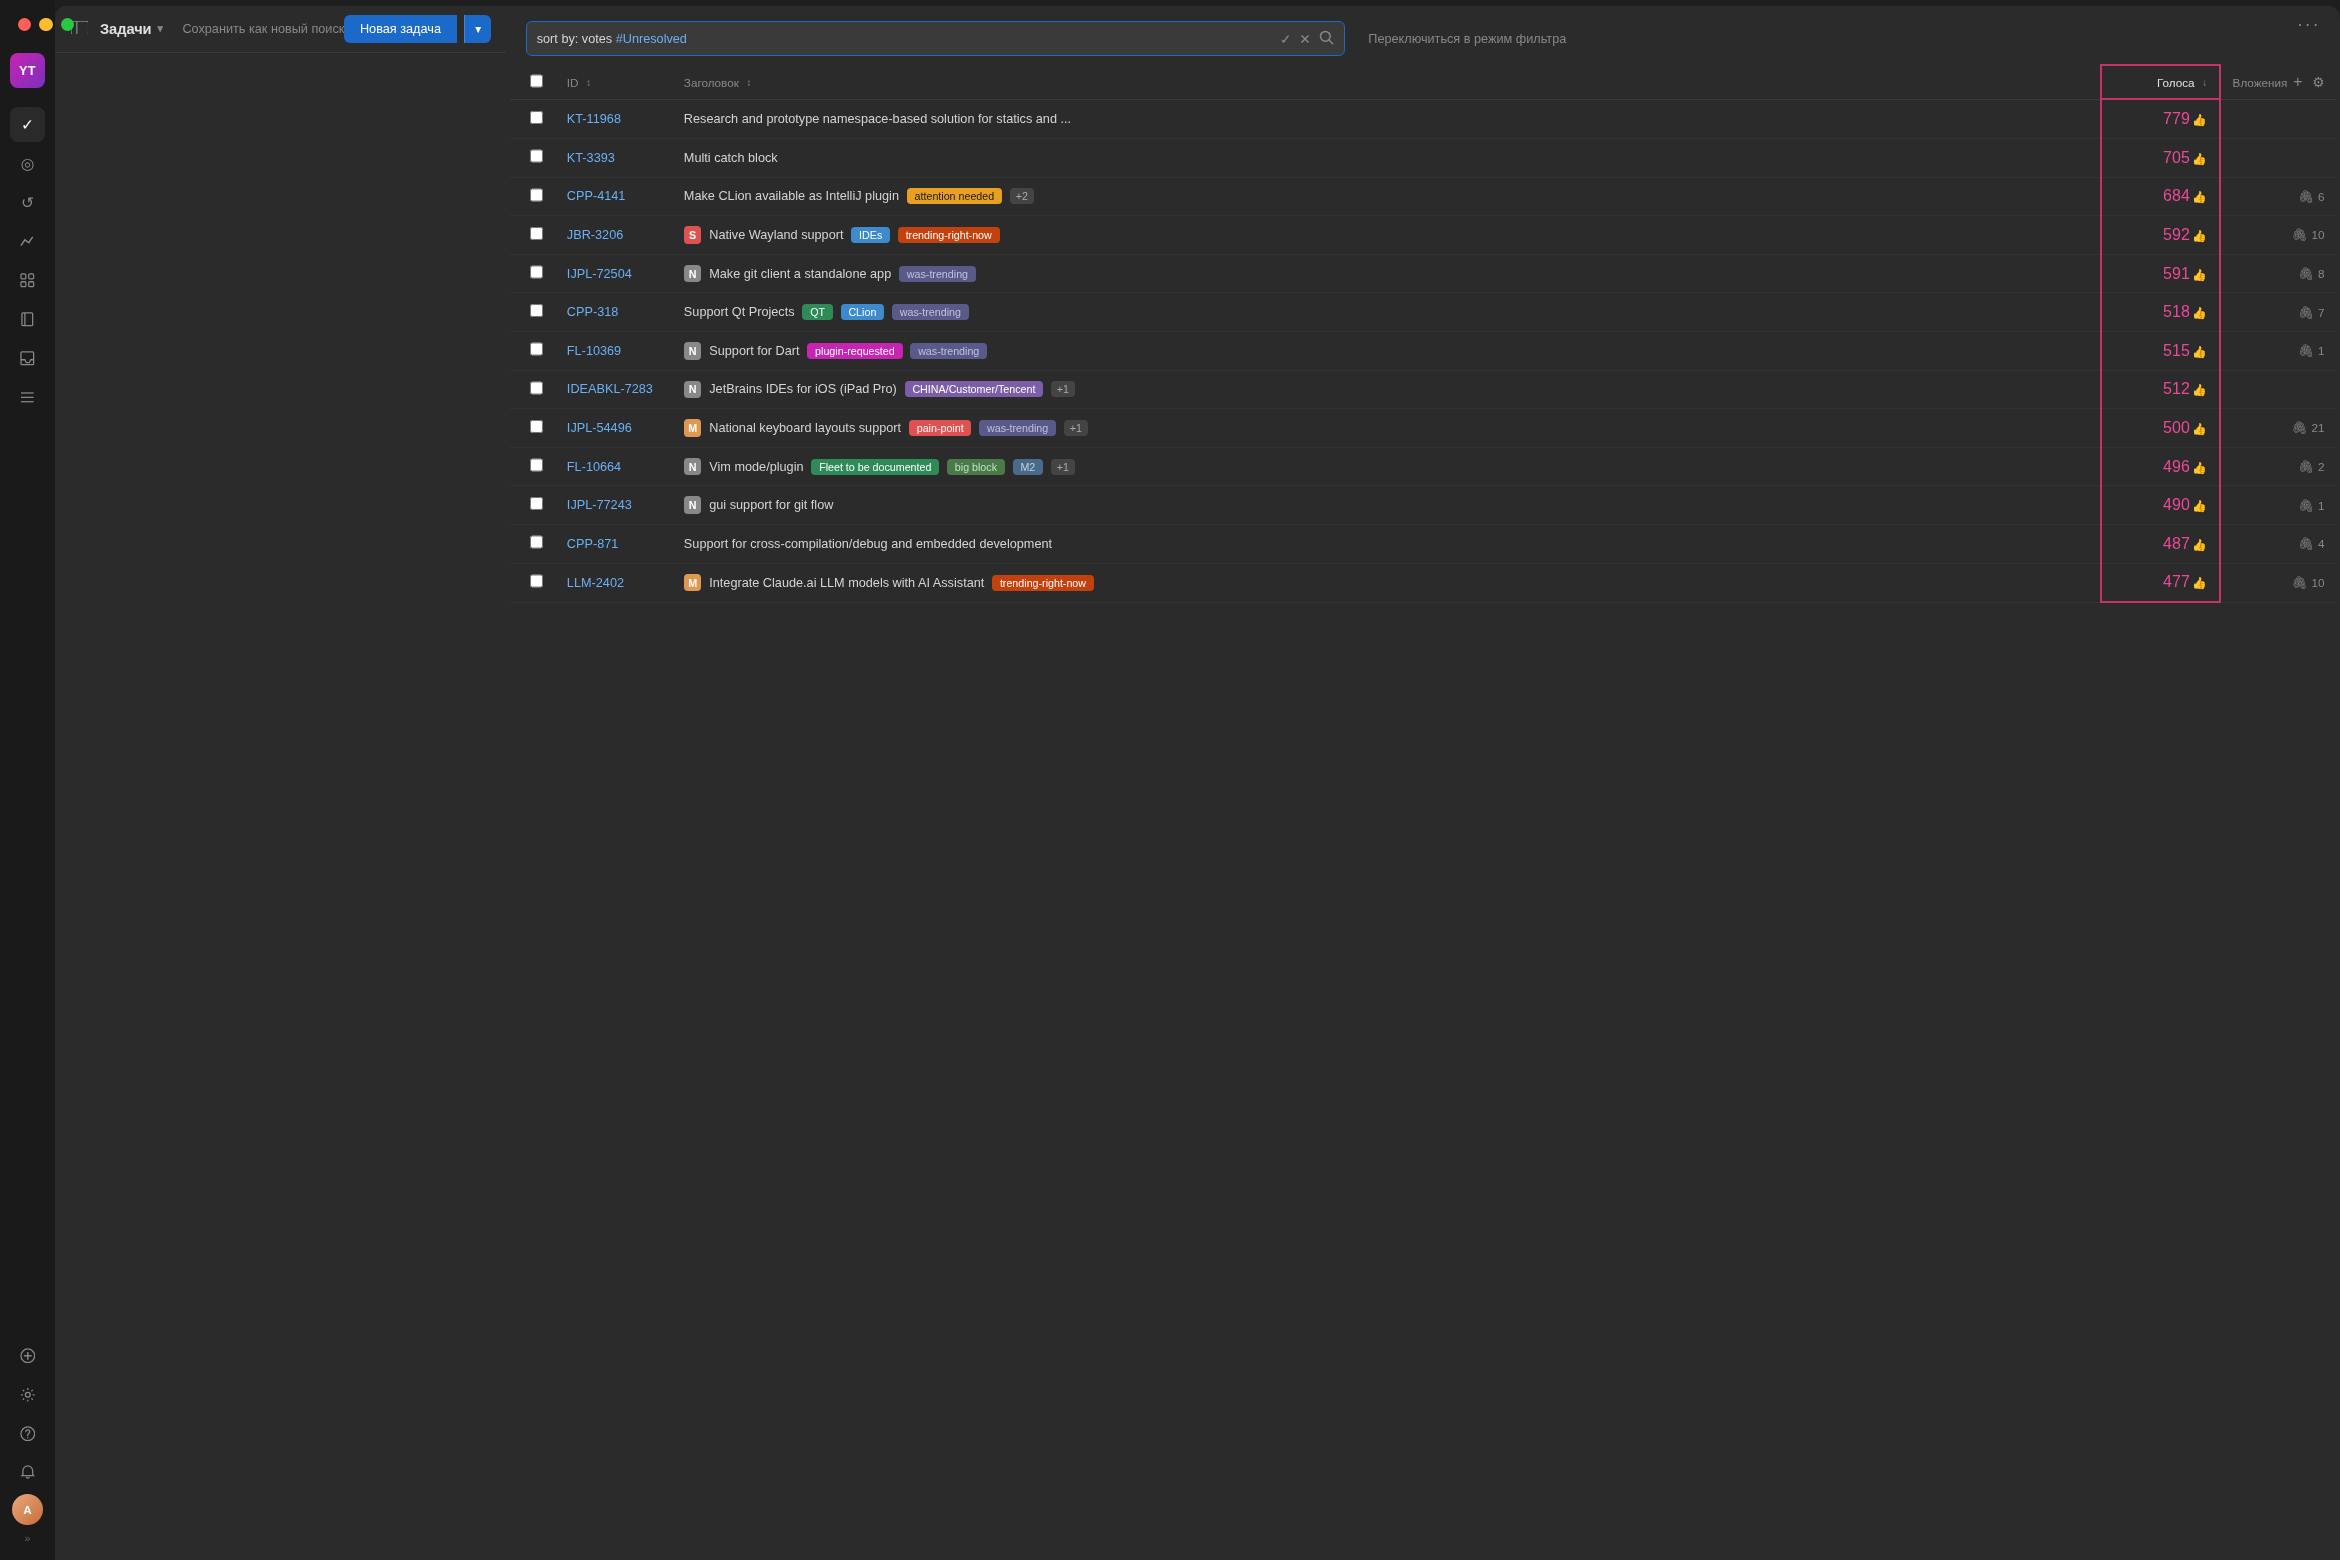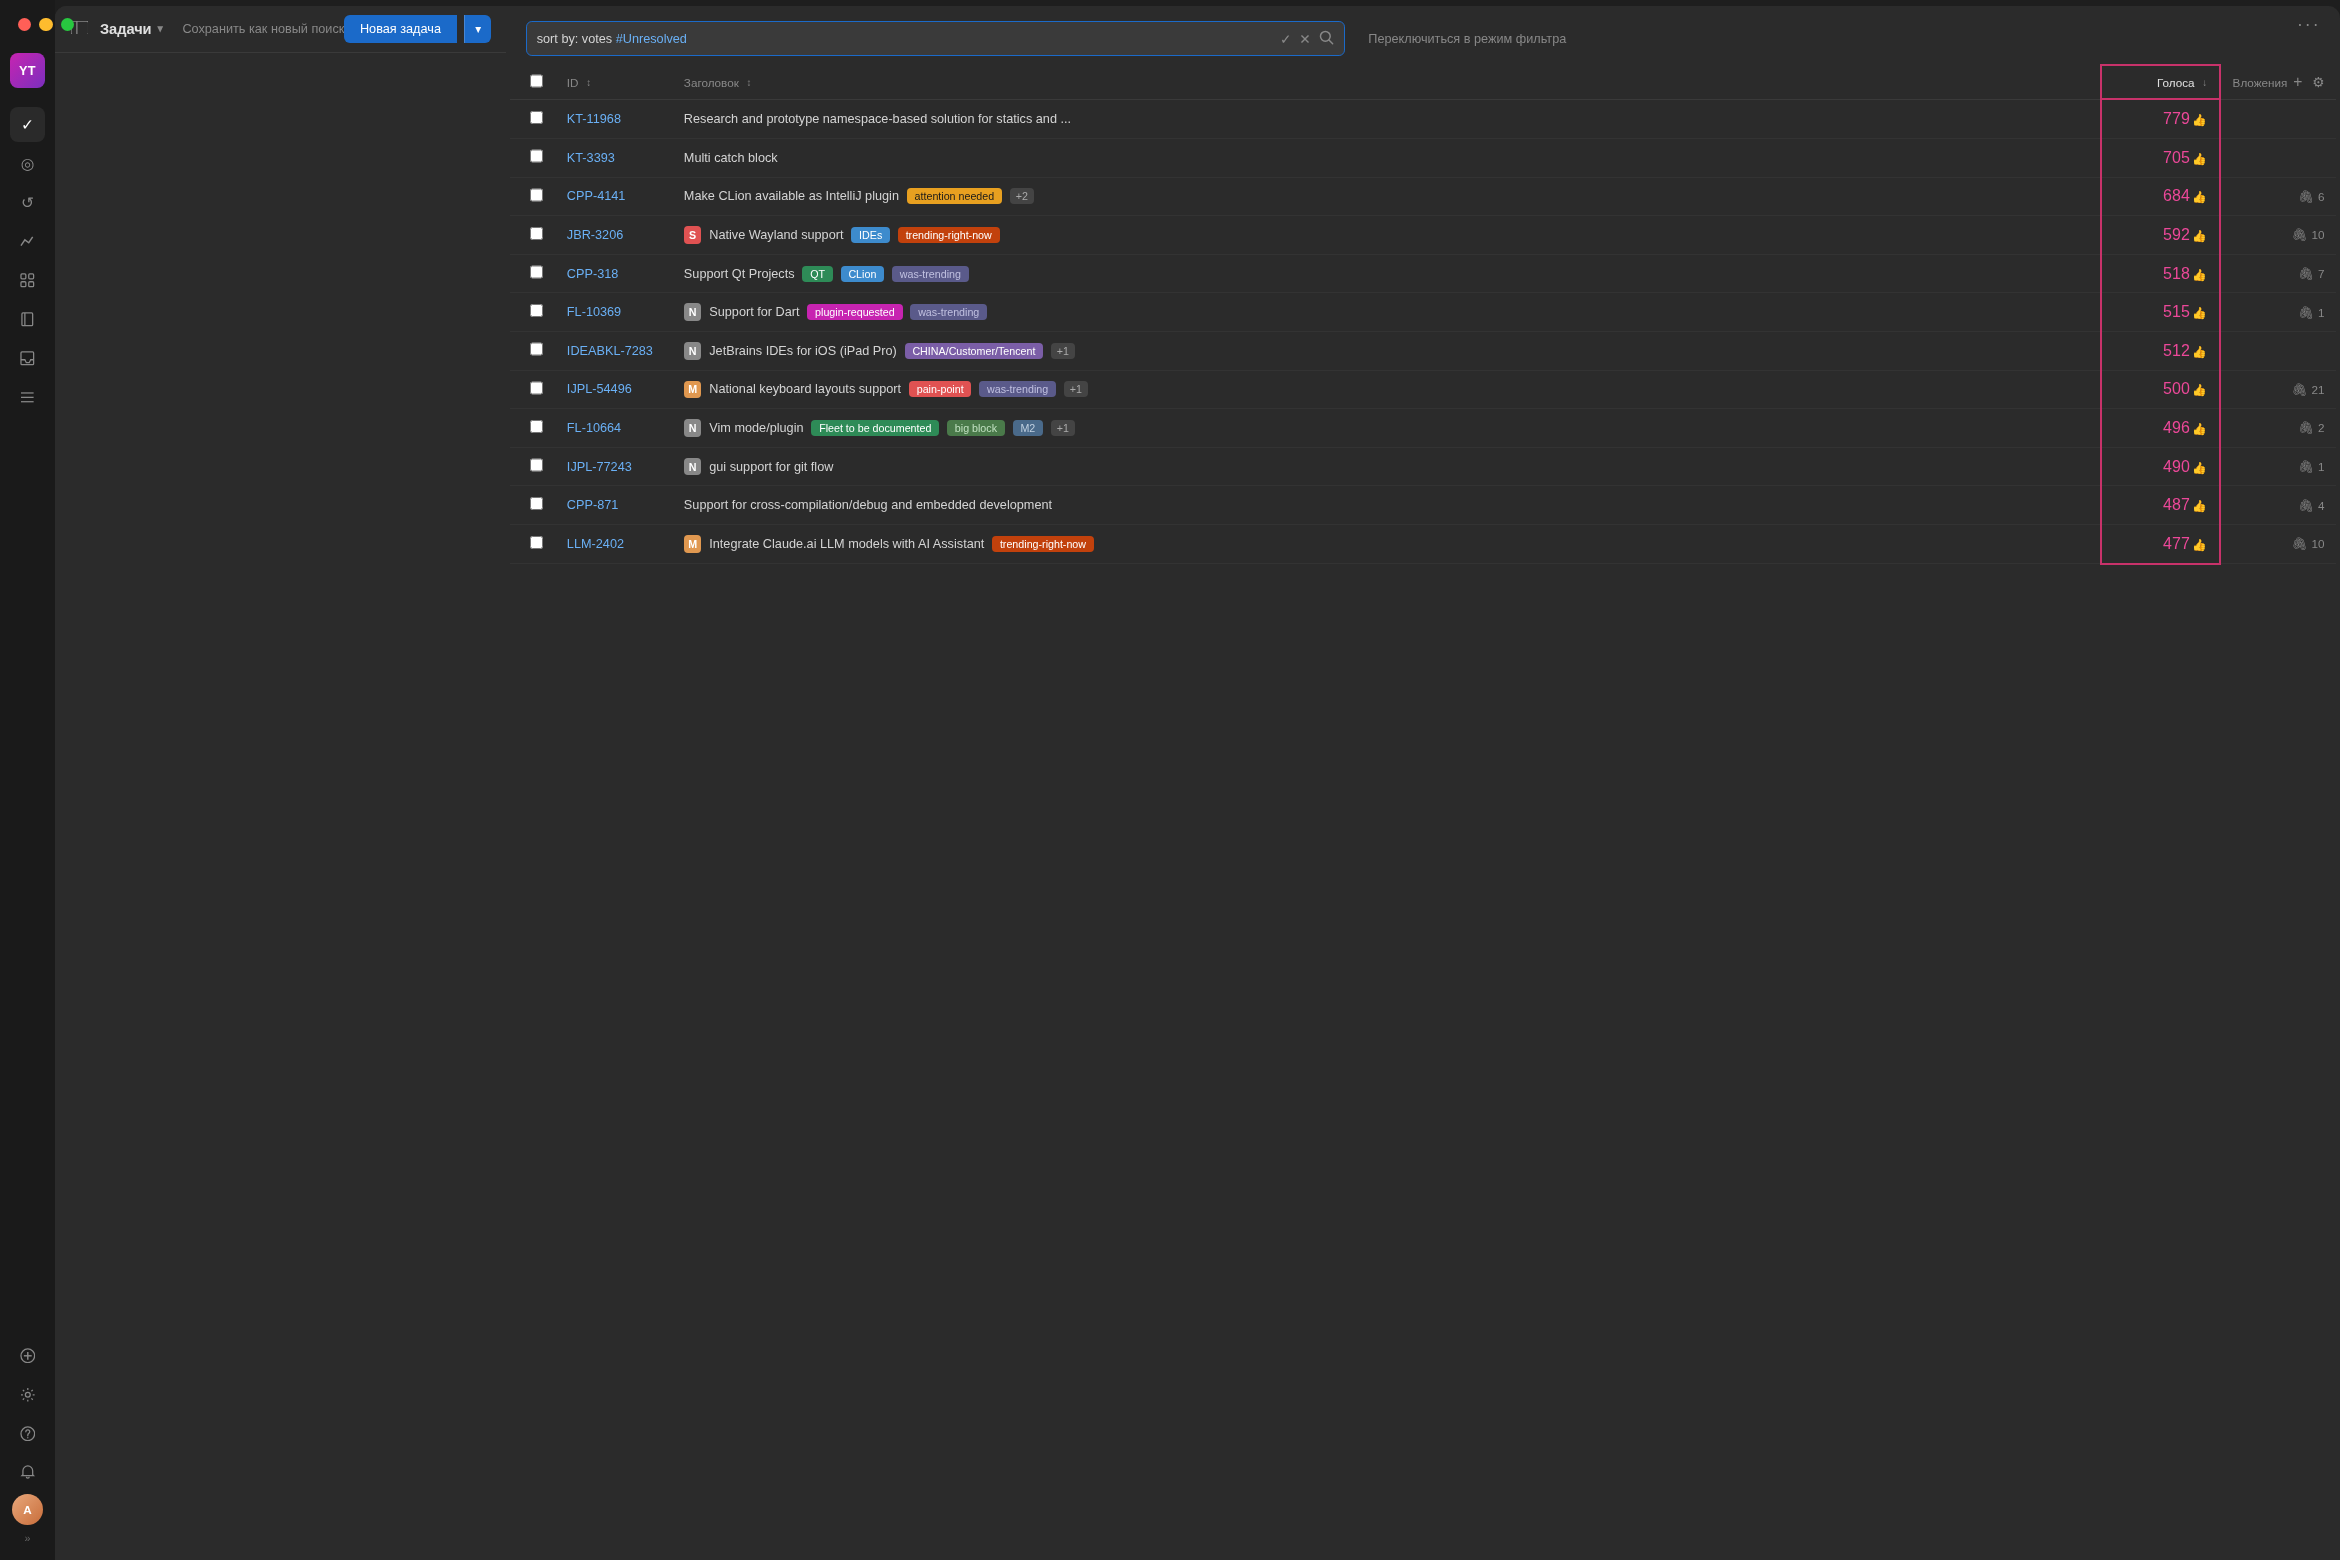--- a/index.html
+++ b/index.html
@@ -628,20 +628,38 @@
               <td class="col-votes"><span class="votes-val">592</span><span class="thumb-icon">👍</span></td>
               <td class="col-attach">
                 <div class="attach-count">
                   <span class="paperclip">🖇</span>
                   <span>10</span>
                 </div>
               </td>
             </tr>
             <tr>
               <td class="col-checkbox"><input type="checkbox" style=""></td>
+              <td><a class="issue-id" href="#">IJPL-72504</a></td>
+              <td>
+                <div class="title-cell">
+                  <span class="priority-badge priority-n">N</span>
+                  <span class="issue-title">Make git client a standalone app</span>
+                  <span class="tag tag-was-trending">was-trending</span>
+                </div>
+              </td>
+              <td class="col-votes"><span class="votes-val">591</span><span class="thumb-icon">👍</span></td>
+              <td class="col-attach">
+                <div class="attach-count">
+                  <span class="paperclip">🖇</span>
+                  <span>8</span>
+                </div>
+              </td>
+            </tr>
+            <tr>
+              <td class="col-checkbox"><input type="checkbox" style=""></td>
               <td><a class="issue-id" href="#">CPP-318</a></td>
               <td>
                 <div class="title-cell">
                   <span class="issue-title">Support Qt Projects</span>
                   <span class="tag tag-qt">QT</span>
                   <span class="tag tag-clion">CLion</span>
                   <span class="tag tag-was-trending">was-trending</span>
                 </div>
               </td>
               <td class="col-votes"><span class="votes-val">518</span><span class="thumb-icon">👍</span></td>

